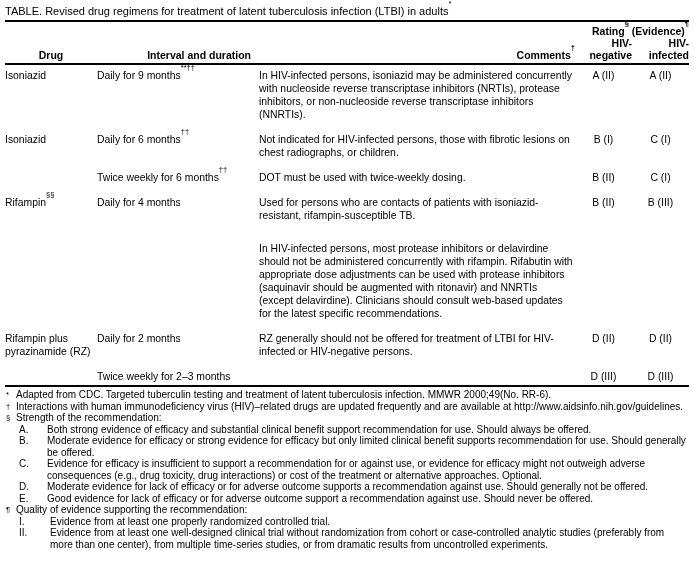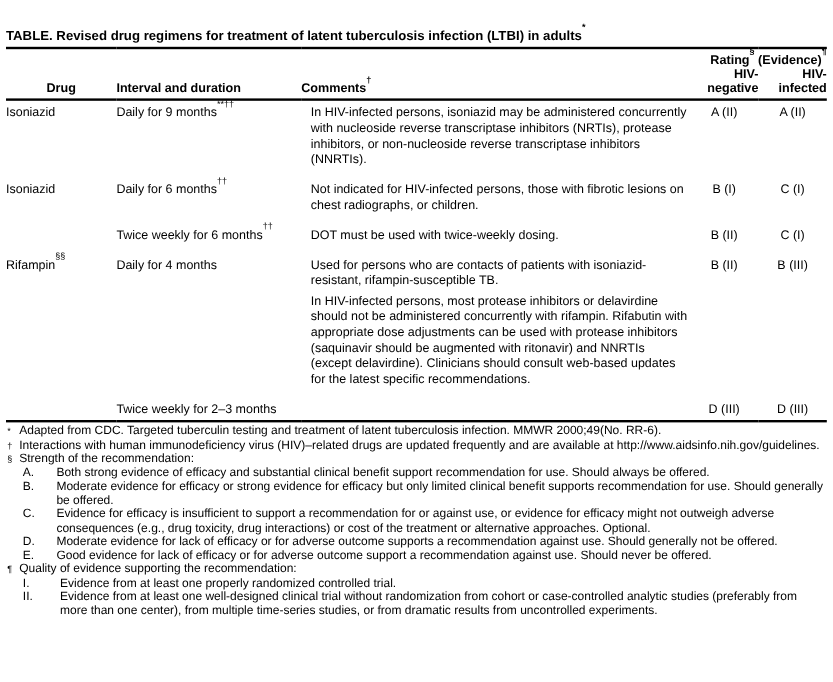--- a/index.html
+++ b/index.html
@@ -5,22 +5,22 @@
   html, body {
     margin: 0; padding: 0;
     width: 694px; height: 568px;
     background: #ffffff; color: #000000;
     overflow: hidden;
     font-family: "Liberation Sans", sans-serif;
   }
   .page { padding: 4px 5px 0 5px; }
 
   .title {
-    font-size: 11px; font-weight: bold;
-    margin: 20px 0 3px 0;
+    font-size: 11px; font-weight: normal;
+    margin: 1px 0 3px 0;
     letter-spacing: 0;
   }
   sup, .sup {
     font-size: 7.5px; line-height: 0; vertical-align: top;
     position: relative; top: -1px;
   }
 
   table.regimens {
     width: 684px; table-layout: fixed;
     border-collapse: collapse;
@@ -36,33 +36,33 @@
     font-size: 10.5px; font-weight: bold;
     vertical-align: bottom; padding: 0;
     line-height: 12px;
   }
   th.rating-head {
     text-align: right; white-space: nowrap;
     padding-top: 3px; vertical-align: top;
   }
   tr.colhead th { border-bottom: 2px solid #000; padding-bottom: 2px; }
   th.h-drug { text-align: center; }
-  th.h-int, th.h-com { text-align: left; }
+  th.h-int, th.h-com { text-align: right; }
   th.h-rate { text-align: right; }
 
   tbody td {
     vertical-align: top;
     font-size: 10.4px; line-height: 13px;
     padding: 4px 0 8px 0;
   }
   td.drug { padding-right: 4px; }
   td.com  { padding-left: 8px; padding-right: 2px; }
   td.rate { text-align: center; }
   tbody tr:last-child td { padding-bottom: 2px; }
-  .para + .para { margin-top: 4px; }
+  .para + .para { margin-top: 20px; }
 
   .footnotes {
     margin-top: 2px;
     font-size: 10px; line-height: 11.5px;
     width: 684px;
   }
   .fn { position: relative; padding-left: 11px; }
   .fn-marker {
     position: absolute; left: 1px; top: 0;
     font-size: 7.5px;
@@ -132,20 +132,29 @@
         <td class="drug"><span>Rifampin</span><sup>§§</sup></td>
         <td class="int"><span>Daily for 4 months</span></td>
         <td class="com">
           <div class="para">Used for persons who are contacts of patients with isoniazid-resistant, rifampin-susceptible TB.</div>
           <div class="para">In HIV-infected persons, most protease inhibitors or delavirdine should not be administered concurrently with rifampin. Rifabutin with appropriate dose adjustments can be used with protease inhibitors (saquinavir should be augmented with ritonavir) and NNRTIs (except delavirdine). Clinicians should consult web-based updates for the latest specific recommendations.</div>
         </td>
         <td class="rate">B (II)</td>
         <td class="rate">B (III)</td>
       </tr>
       <tr>
+        <td class="drug"><span>Rifampin plus pyrazinamide (RZ)</span></td>
+        <td class="int"><span>Daily for 2 months</span></td>
+        <td class="com">
+            <div class="para">RZ generally should not be offered for treatment of LTBI for HIV-infected or HIV-negative persons.</div>
+          </td>
+        <td class="rate">D (II)</td>
+        <td class="rate">D (II)</td>
+      </tr>
+      <tr>
         <td class="drug"><span></span></td>
         <td class="int"><span>Twice weekly for 2–3 months</span></td>
         <td class="com"></td>
         <td class="rate">D (III)</td>
         <td class="rate">D (III)</td>
       </tr>
     </tbody>
   </table>
 
   <div class="footnotes">

